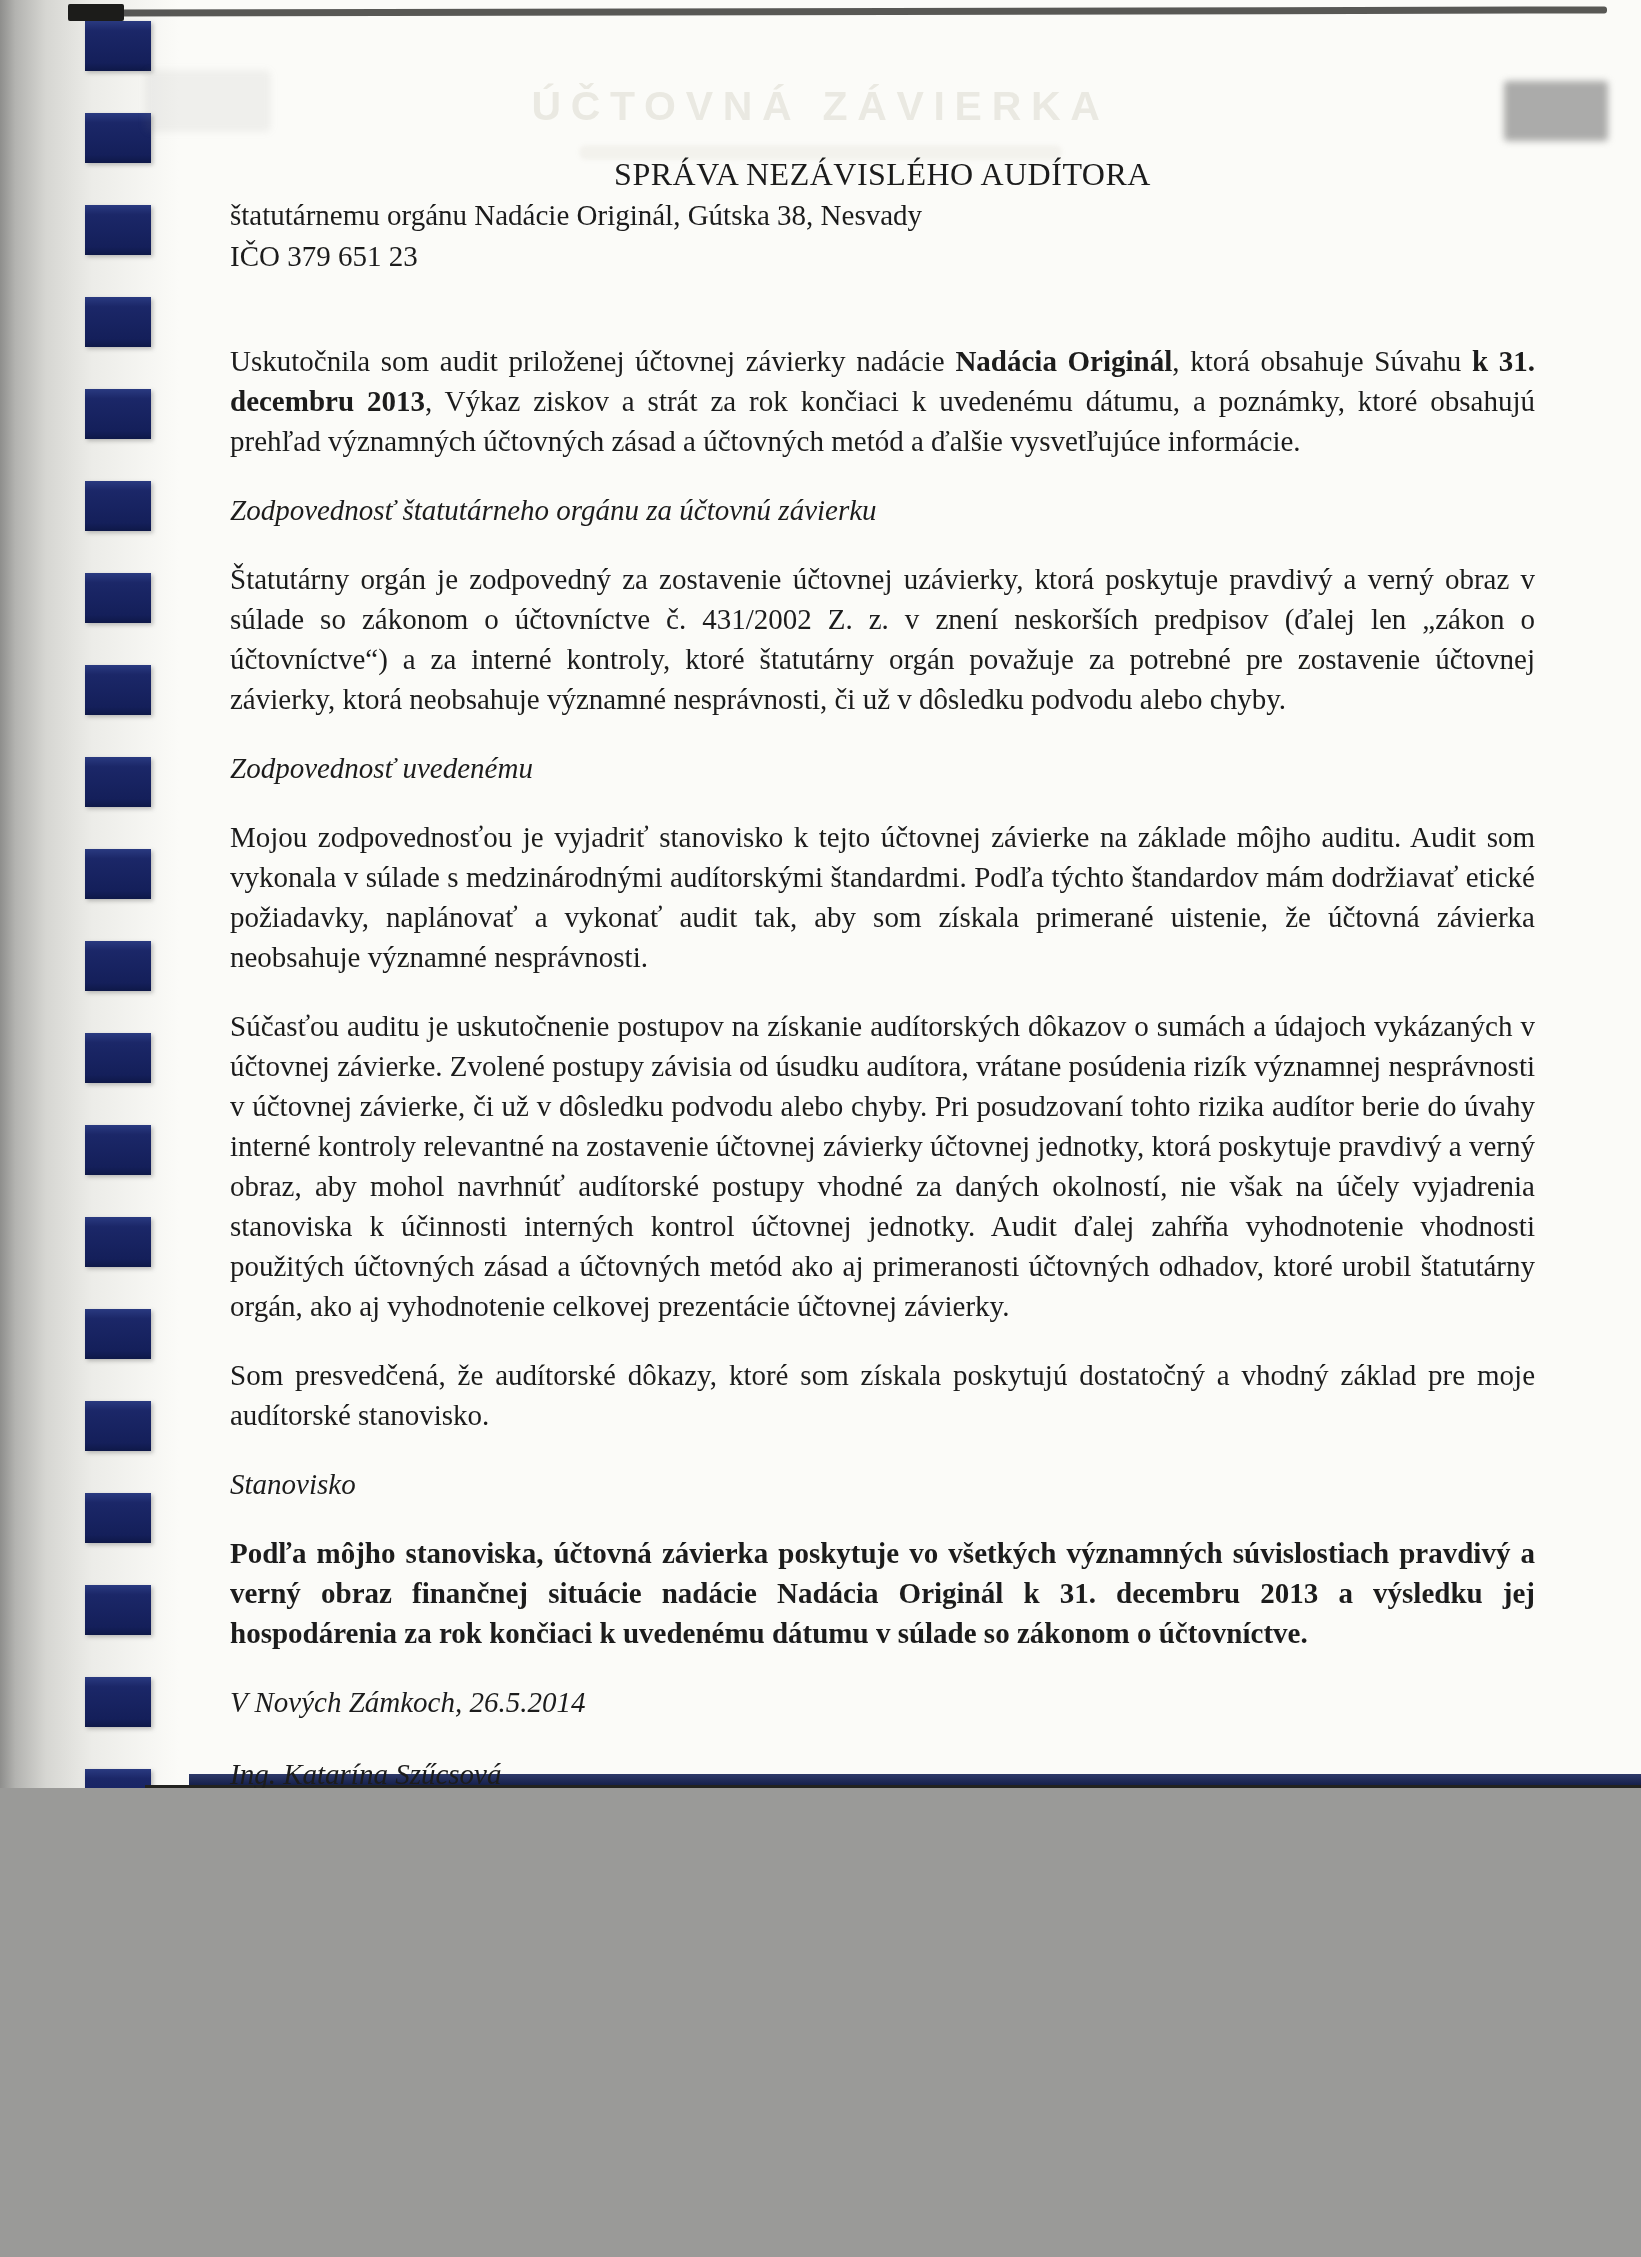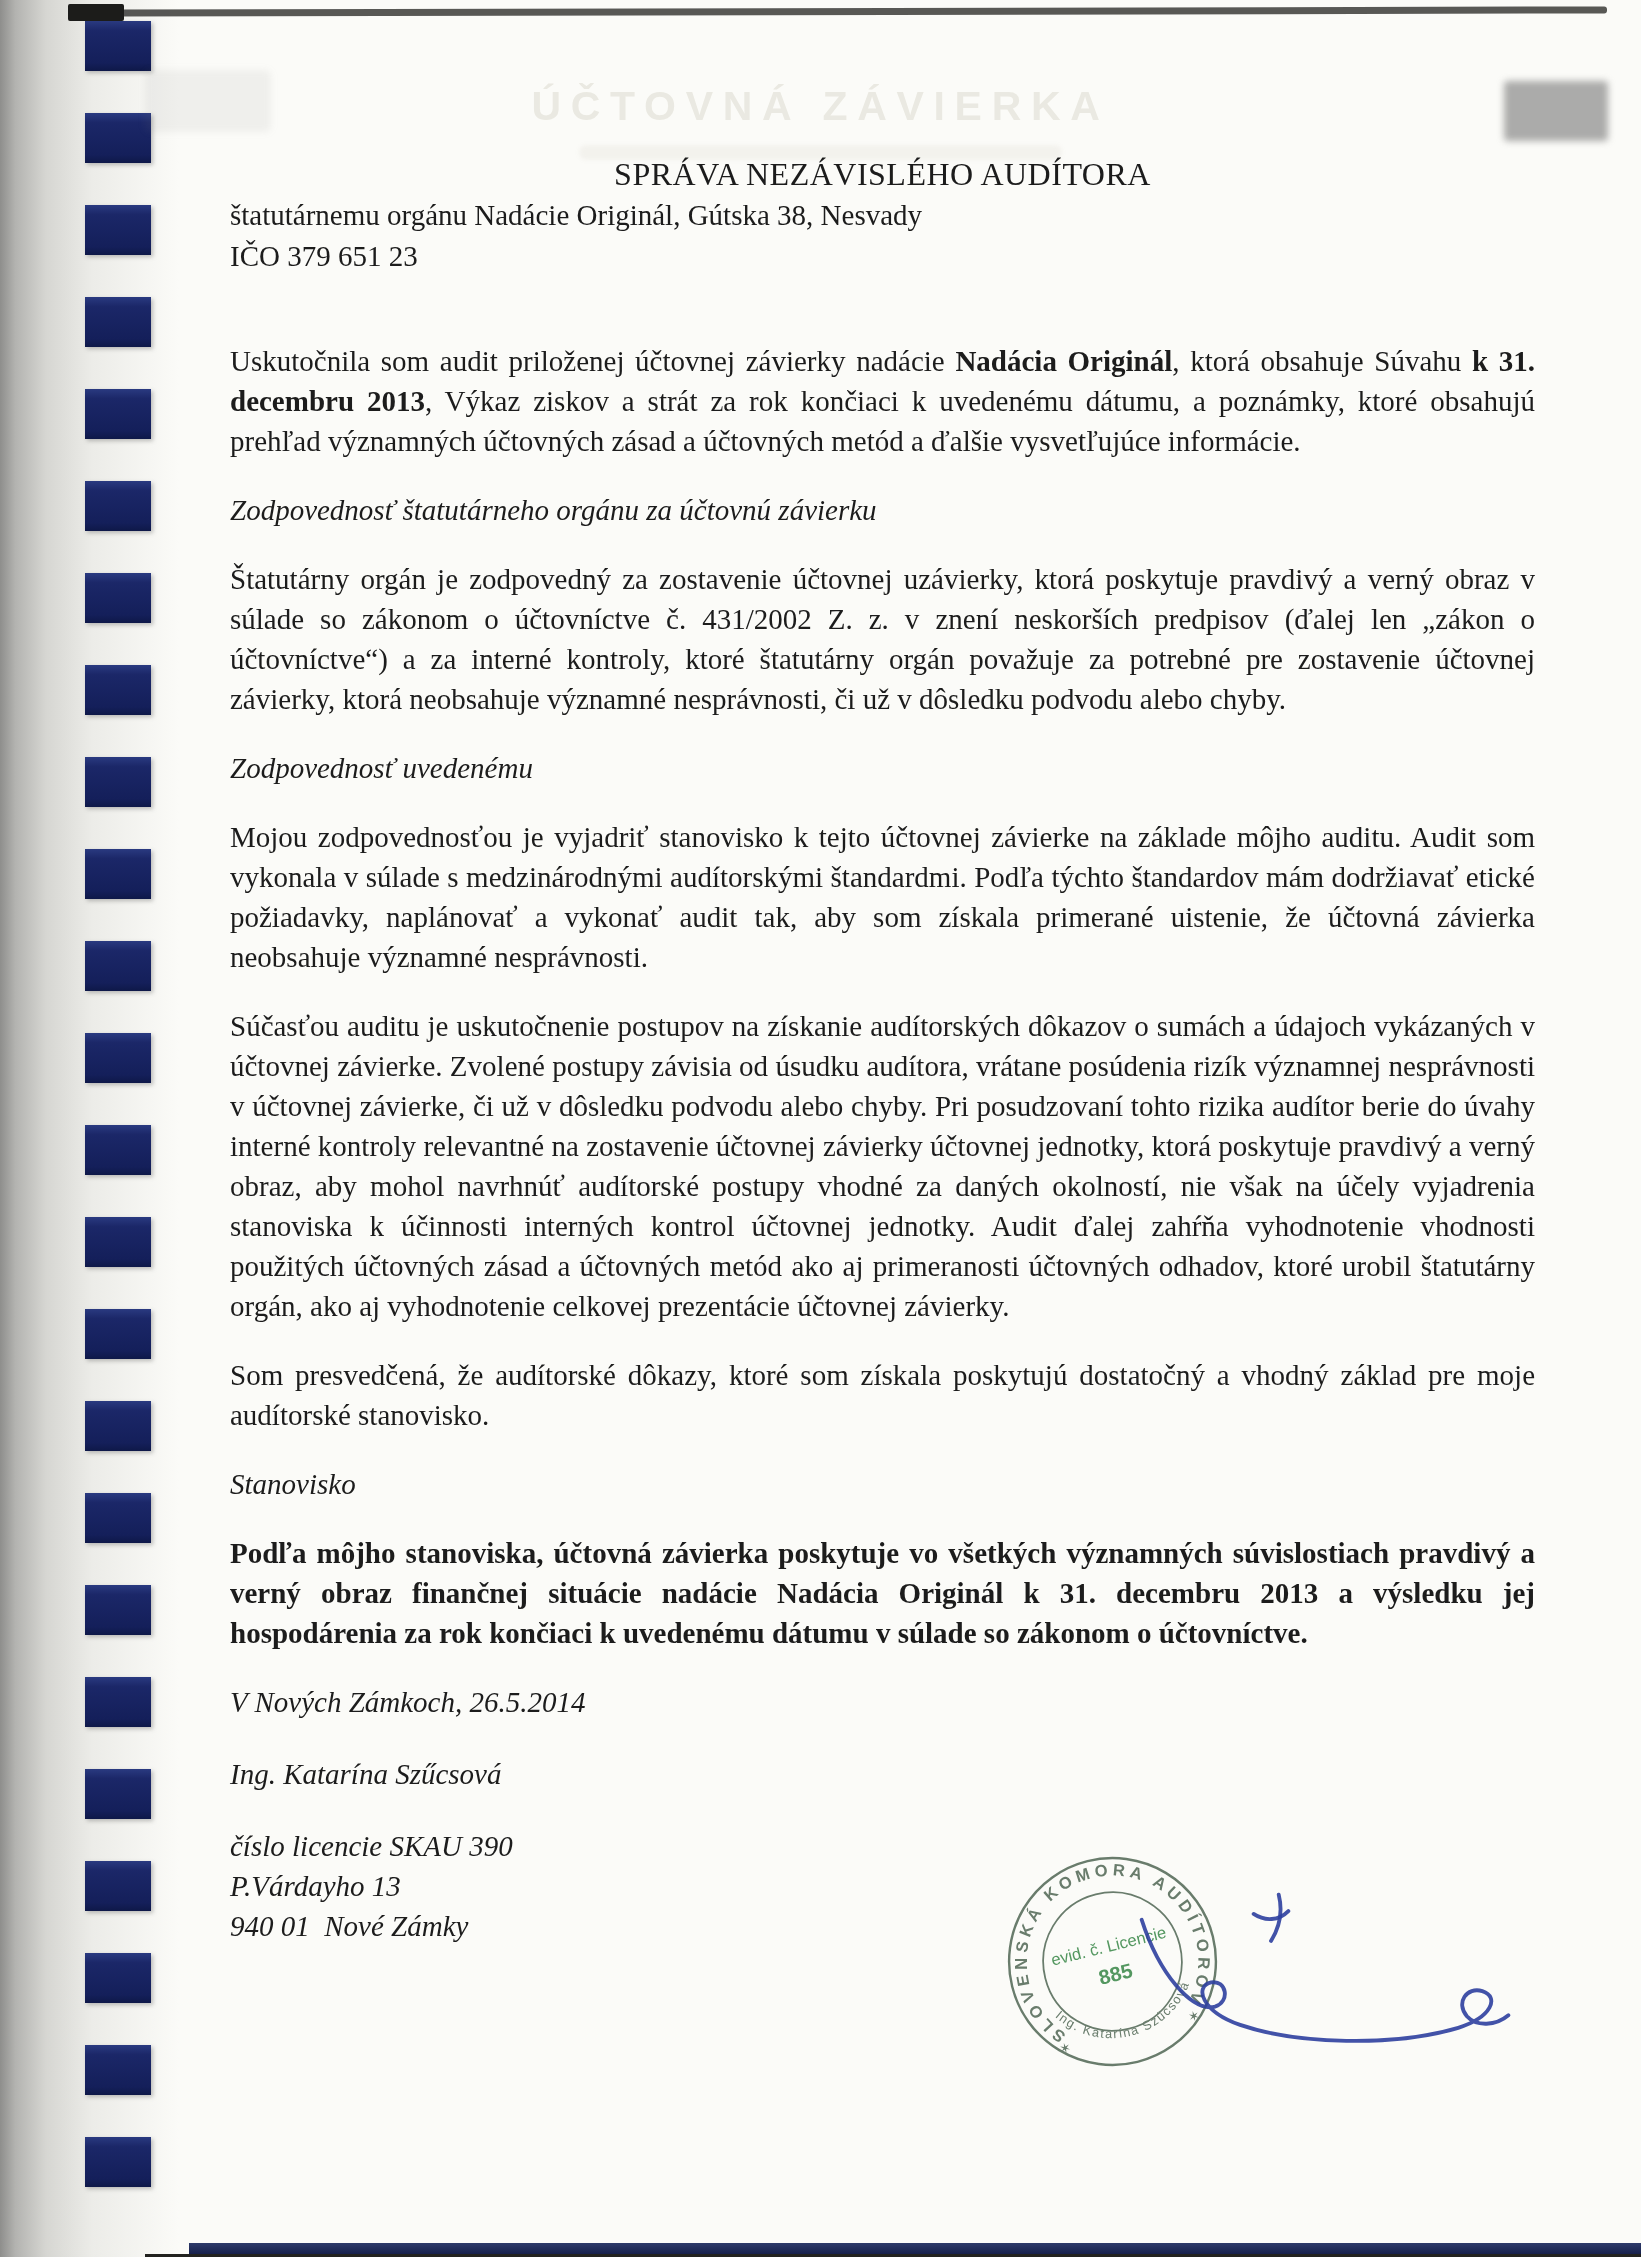--- a/index.html
+++ b/index.html
@@ -1,17 +1,17 @@
 <!DOCTYPE html>
 <html style="--binding-navy: #1b2768; --stamp-ink: #556b59; --stamp-green: #3d8a4c; --signature-blue: #2d3f9e;"><head>
 <meta charset="utf-8">
 <style>
   html, body { margin:0; padding:0; background:#9a9a98; }
   .page {
-    position:relative; width:1641px; height:2257px; margin:0 auto;
+    position:relative; width:1641px; height:1788px; margin:0 auto;
     background:#fbfbf8; overflow:hidden;
     font-family:"Liberation Serif","DejaVu Serif",serif; color:#1c1c1c;
   }
 
   
   .scan-left-shadow { position:absolute; left:0; top:0; bottom:0; width:179px;
     background:linear-gradient(90deg,#8e8e8c 0px,#b3b3b0 15.4px,#d6d6d2 46px,#ecece8 92px,rgba(252,252,250,0) 179px); }
   .binding-teeth { position:absolute; left:85px; top:21px; width:66px; height:2203px;
     background:repeating-linear-gradient(180deg,#2a3a80 0px,#1b2768 9.7px,#141f5a 42px,#0e1848 50px,rgba(0,0,0,0) 50px,rgba(0,0,0,0) 92px);
     filter:drop-shadow(2.9px 2.9px 1.9px rgba(50,50,50,0.3)); }

